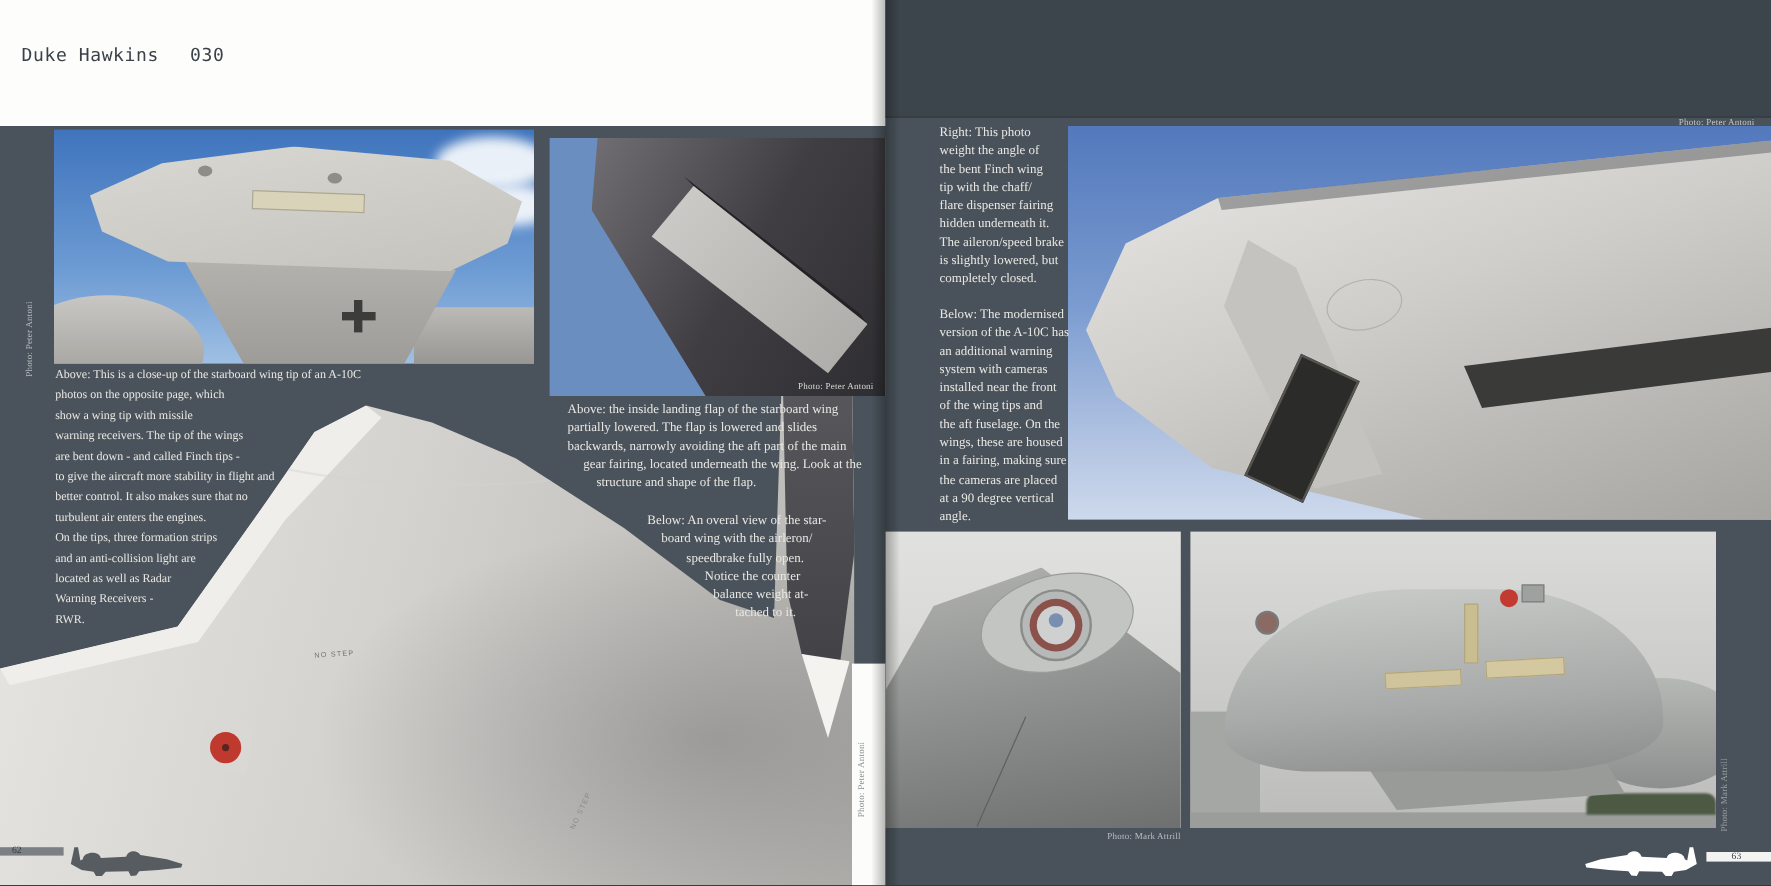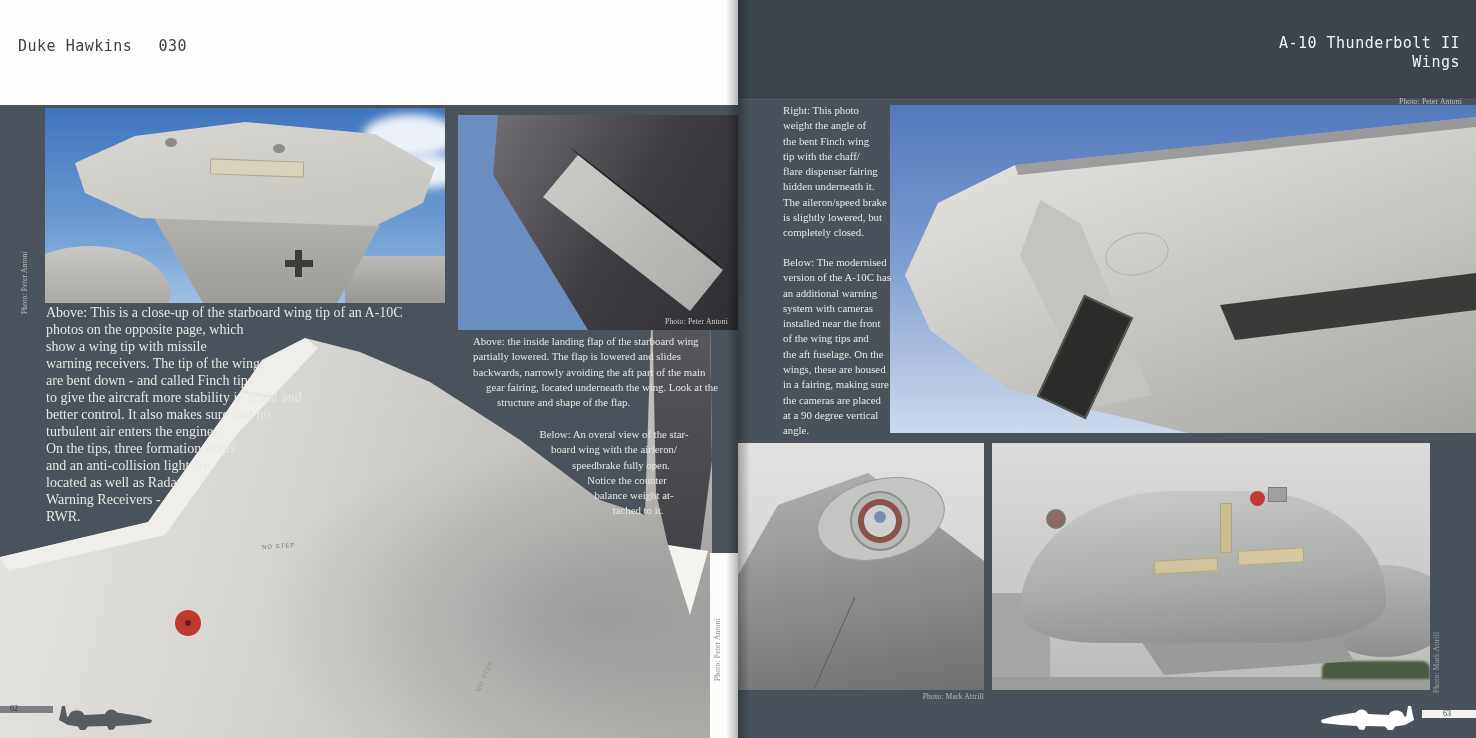--- a/index.html
+++ b/index.html
@@ -1,21 +1,21 @@
 <!DOCTYPE html>
 <html><head>
 <meta charset="utf-8">
 <style>
   html,body{margin:0;padding:0;background:#222;}
   .spread{position:relative;width:1476px;height:738px;overflow:hidden;background:#4a535b;
           font-family:"Liberation Serif", serif;}
   .abs{position:absolute;}
 
   
-  .cap{color:#e9e7e3;font-size:14px;line-height:17px;}
+  .cap{color:#e9e7e3;font-size:10px;line-height:17px;}
   .cap-sm{color:#e9e7e3;font-size:10.8px;line-height:15.3px;}
   .cap-line{white-space:nowrap;}
   .credit{color:#c2c6c9;font-size:7.5px;letter-spacing:.2px;}
   .credit-vert{writing-mode:vertical-rl;transform:rotate(180deg);}
 
   
   .page-left{left:0;top:0;width:738px;height:738px;background:#4a535b;}
   .white-band{left:0;top:0;width:738px;height:105px;background:#fdfdfc;}
   .hdr-left{left:18px;top:37px;color:#3a4149;font-family:"DejaVu Sans Mono",monospace;
             font-size:15px;letter-spacing:.5px;}
@@ -281,24 +281,20 @@
         <path d="M4 36 L10 8 L16 8 L20 30 L24 28 C26 14 52 14 54 26 L96 24 C100 13 114 12 120 21
                  L164 28 L190 36 L188 42 L150 46 L118 48 L113 55 L104 56 L100 48 L62 49 L56 56
                  L46 56 L42 49 L22 46 Z"></path>
       </svg>
     </div>
   </div>
 
   <div class="abs page-right"></div>
 
   <div class="abs hdr-band"></div>
-  <div class="abs hdr-right">
-    <div>A-10 Thunderbolt II</div>
-    <div>Wings</div>
-  </div>
   <div class="abs credit credit-top">Photo: Peter Antoni</div>
 
   <div class="abs photo-c">
     <div class="abs wingC"></div>
     <div class="abs wingC-edge"></div>
     <div class="abs fairingC"></div>
     <div class="abs dispenserC"></div>
     <div class="abs brakeC"></div>
     <div class="abs ovalC"></div>
   </div>

